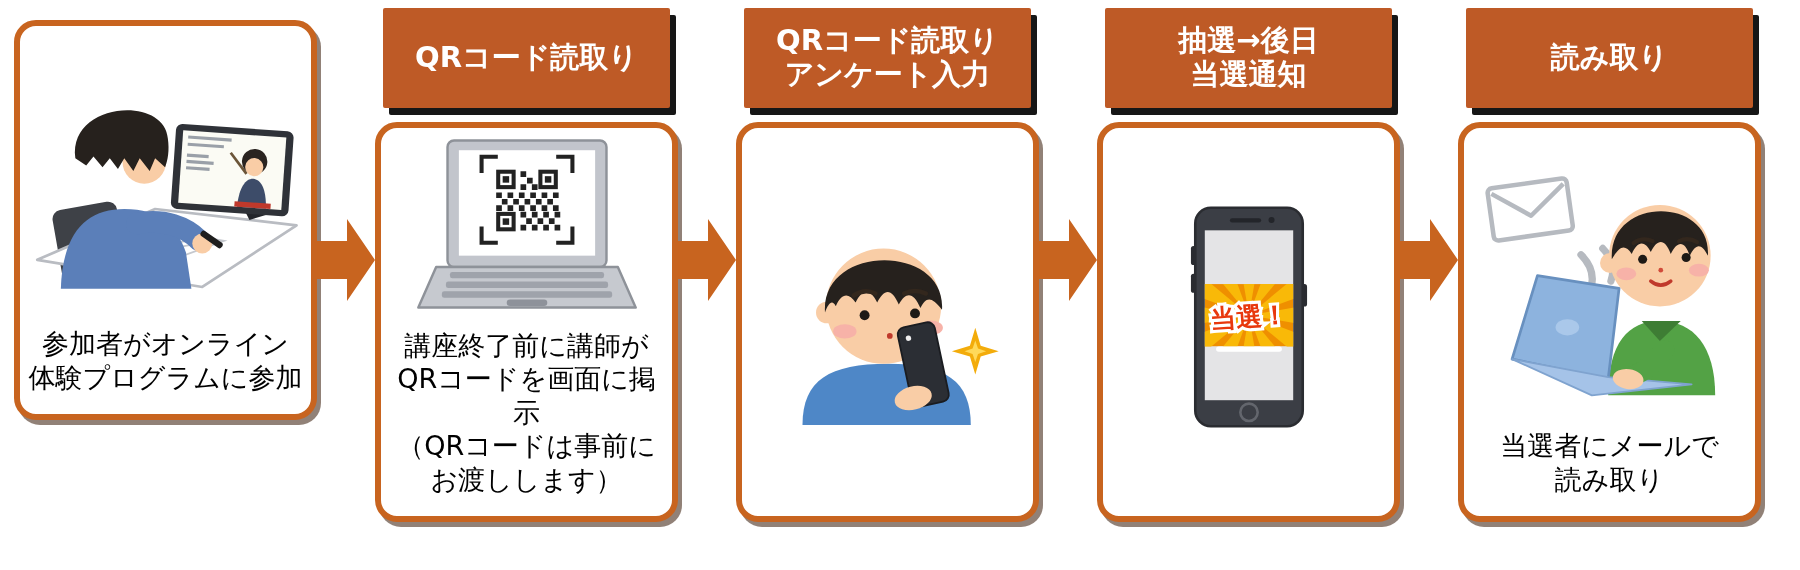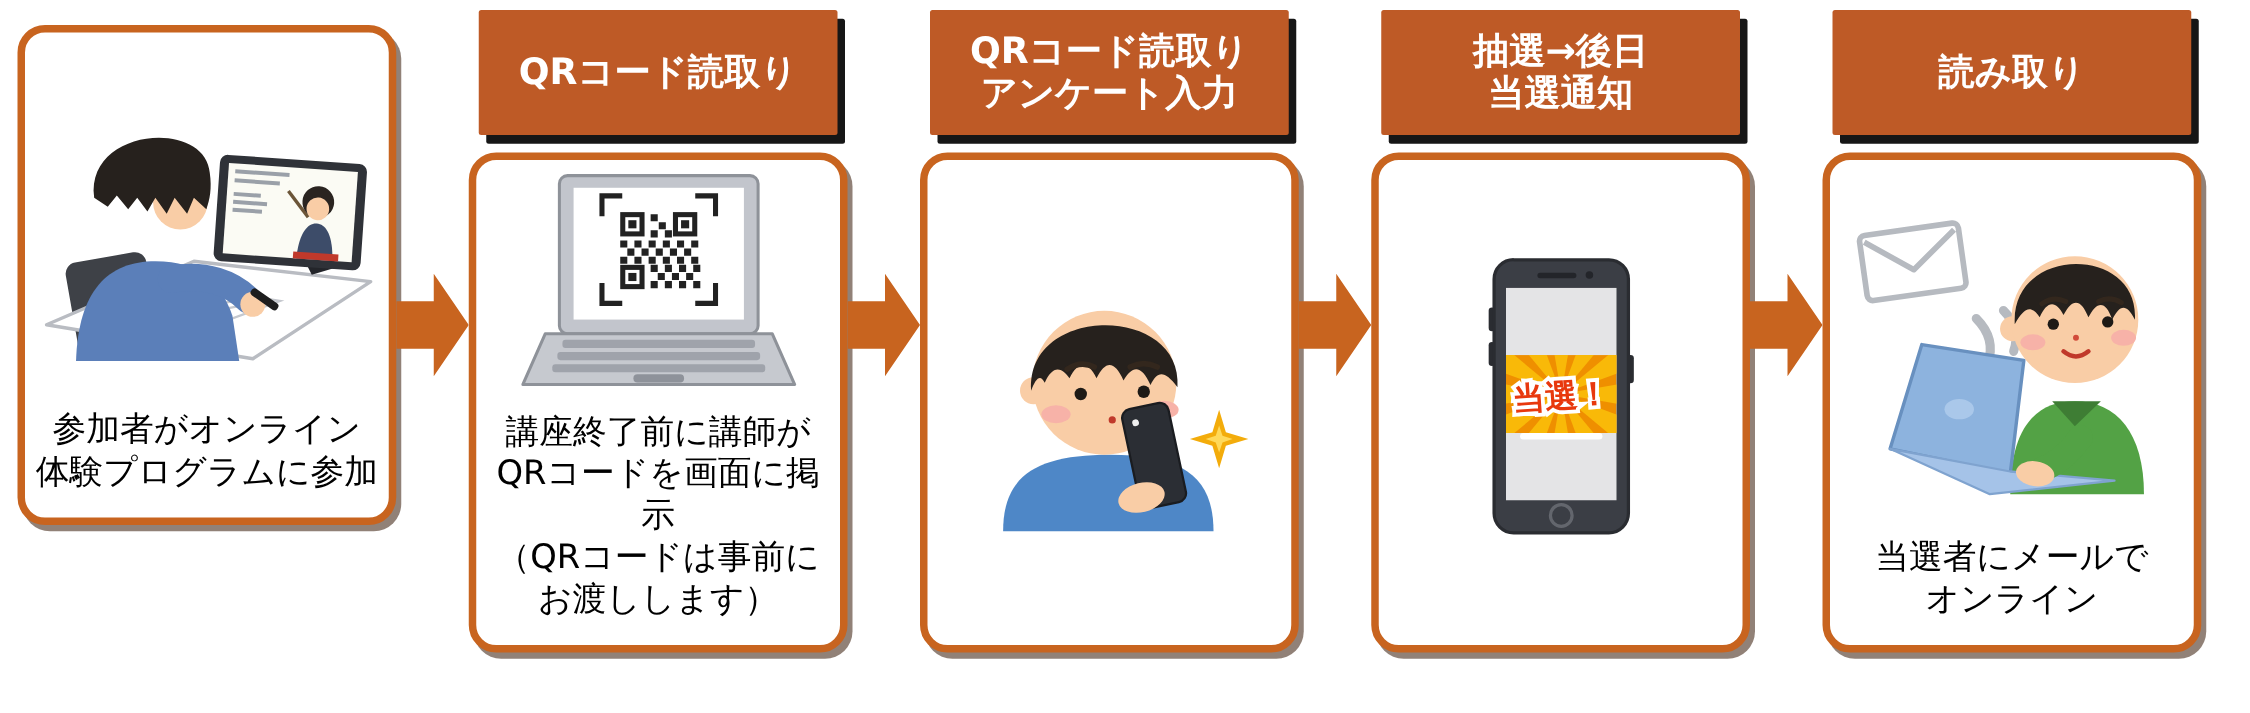--- a/index.html
+++ b/index.html
@@ -225,17 +225,17 @@
           <path d="M148,250 C148,192 170,168 205,168 C242,168 266,196 266,250 Z" fill="#53A245"></path>
           <path d="M185,168 L205,190 L228,168 Z" fill="#3E7D34"></path>
           <polygon points="70,118 160,132 148,232 42,210" fill="#8DB3DE" stroke="#6890BF" stroke-width="3" stroke-linejoin="round"></polygon>
           <ellipse cx="103" cy="175" rx="13" ry="9" fill="#AAC8EA"></ellipse>
           <polygon points="42,210 148,230 240,238 130,250" fill="#A5C3E8" stroke="#7FA3CF" stroke-width="2" stroke-linejoin="round"></polygon>
           <path d="M210,200 C198,216 188,224 176,228" stroke="#53A245" stroke-width="22" fill="none" stroke-linecap="round"></path>
           <ellipse cx="170" cy="232" rx="17" ry="11" fill="#F9CDA6" transform="rotate(8 170 232)"></ellipse>
         </svg>
       </div>
       <div class="caption">当選者にメールで
-オンライン</div>
+読み取り</div>
     </div>
   </div>
 
 </div>
 
 </body></html>

